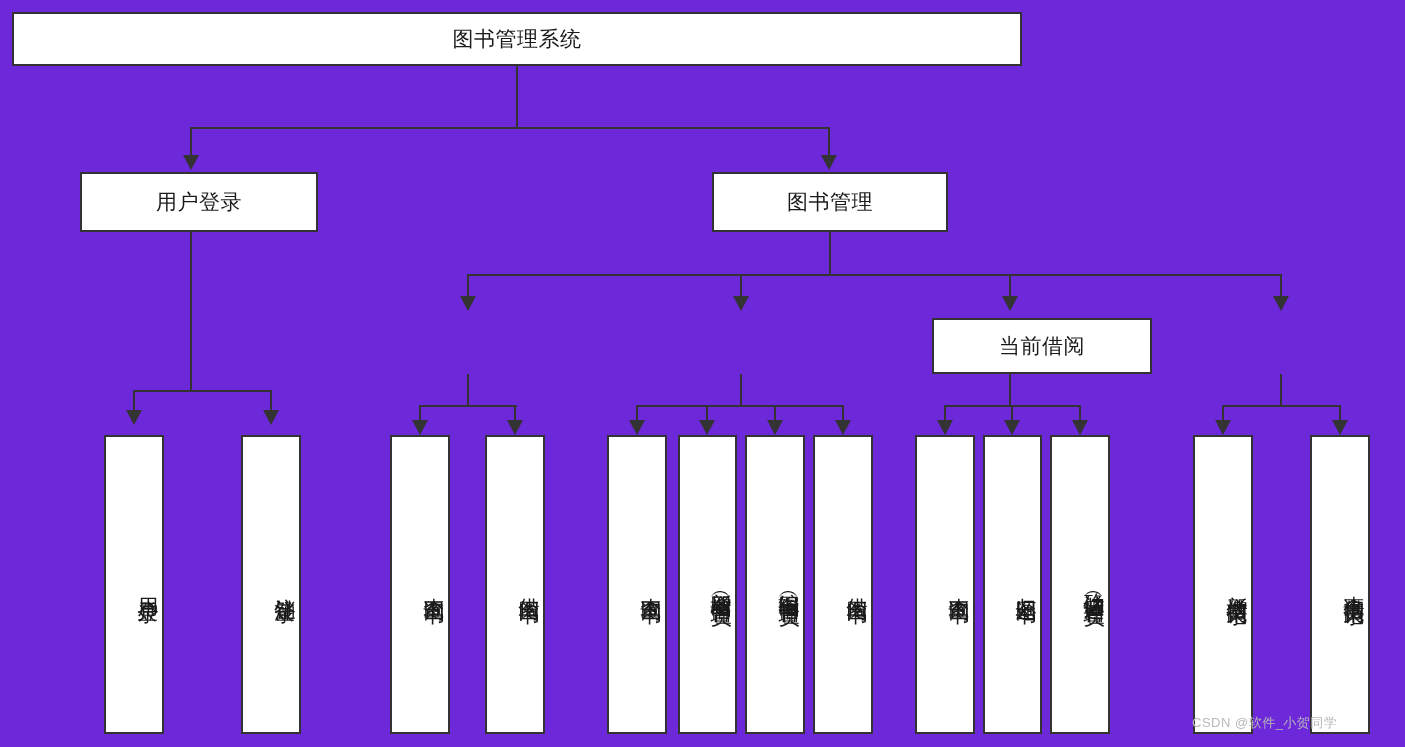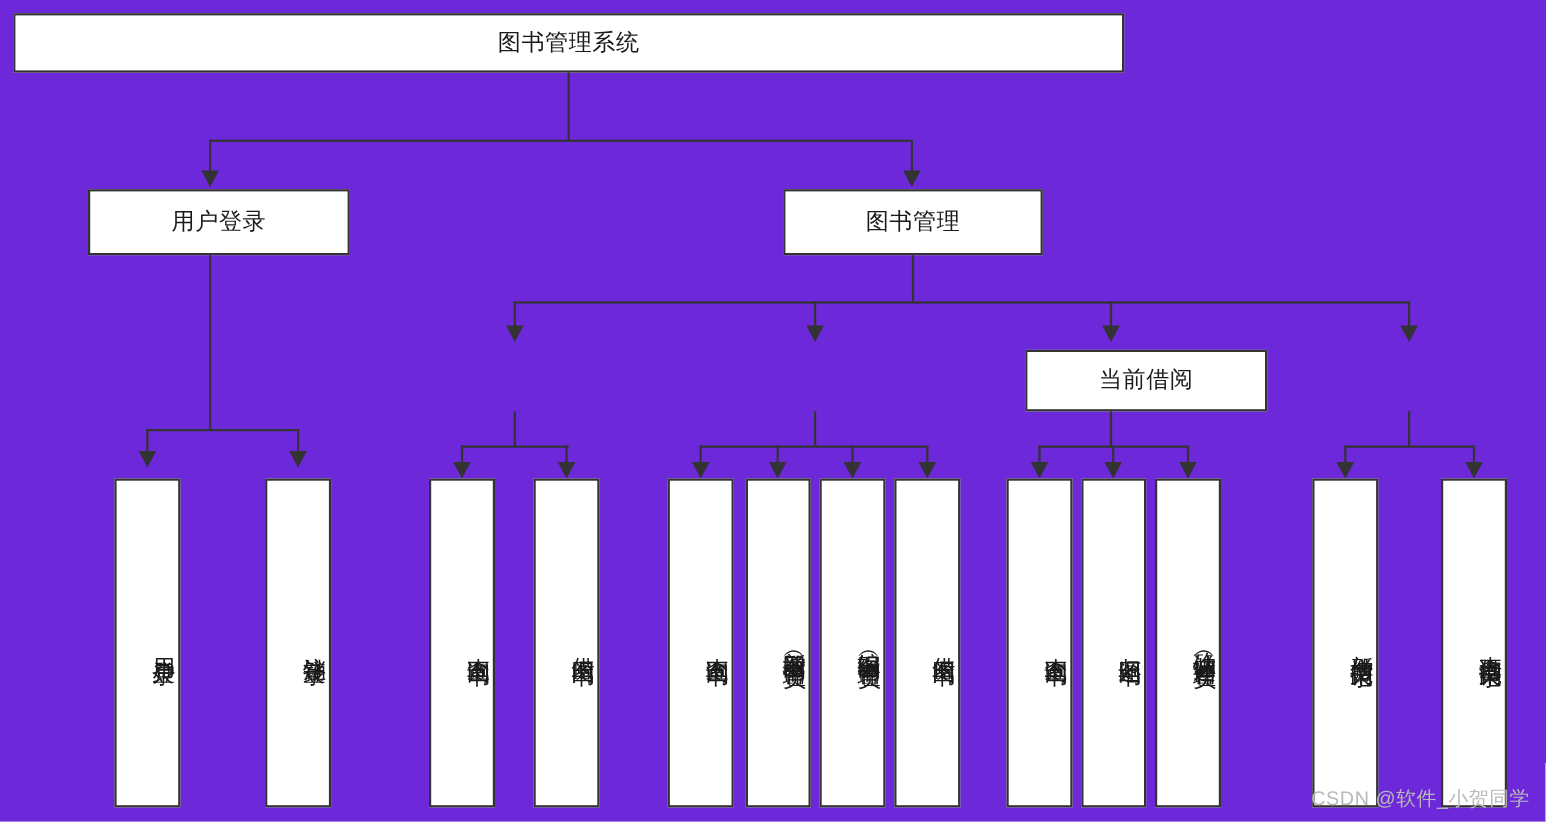--- a/index.html
+++ b/index.html
@@ -57,21 +57,21 @@
   .arrow {
     position: absolute;
     width: 0;
     height: 0;
     border-left: 8px solid transparent;
     border-right: 8px solid transparent;
     border-top: 15px solid #333333;
   }
   .watermark {
     position: absolute;
-    font-size: 18px;
+    font-size: 13px;
     color: #b9b9b9;
     white-space: nowrap;
     letter-spacing: 0.5px;
     text-align: right;
   }
 </style>
 </head>
 <body>
 
 <div id="canvas" style="background: #6d28d9;">

